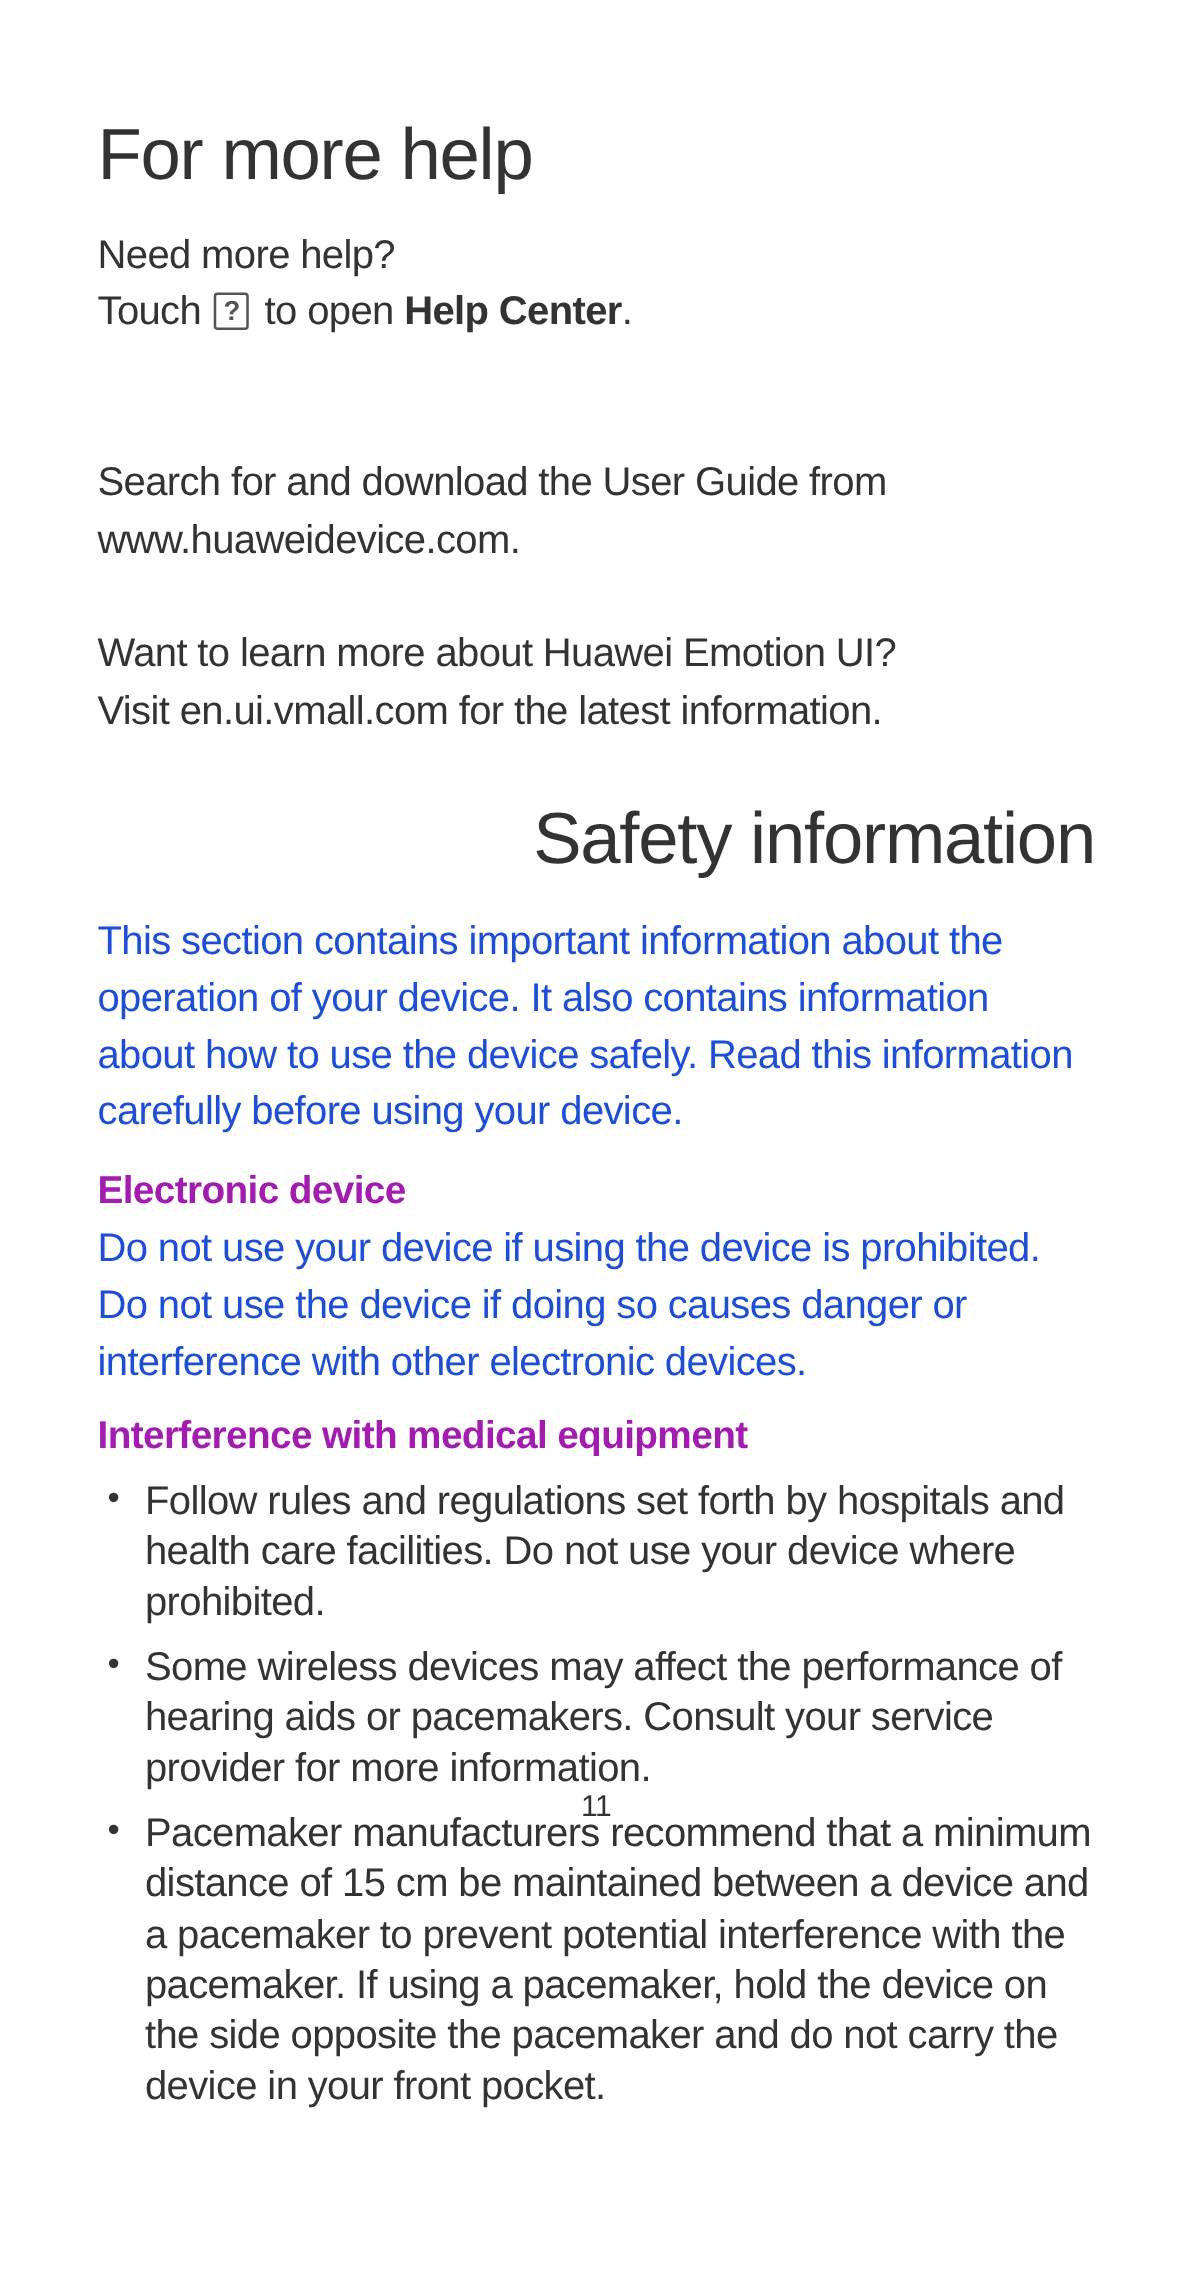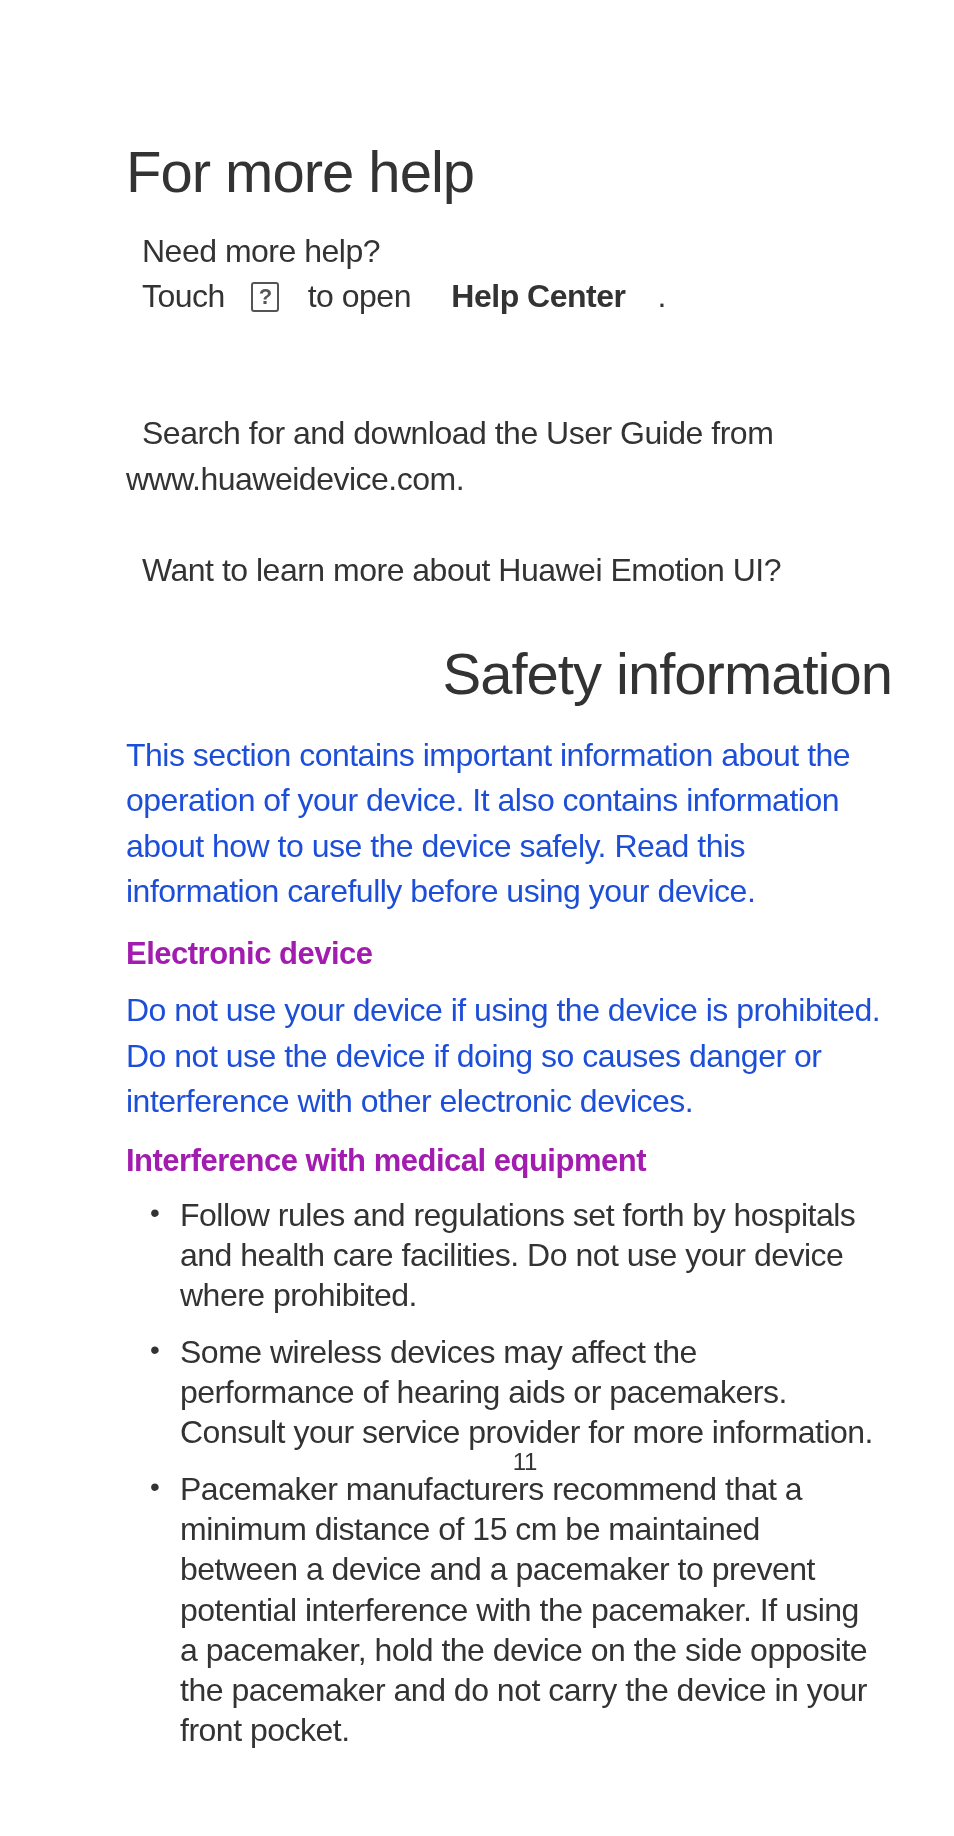--- a/index.html
+++ b/index.html
@@ -1,15 +1,15 @@
 <!DOCTYPE html>
 <html><head>
   <meta charset="utf-8">
   <style>
-    * { margin: 16px; padding: 0; box-sizing: border-box; }
+    * { margin: 0; padding: 0; box-sizing: border-box; }
     body {
       width: 954px;
       height: 1836px;
       background: #fff;
       font-family: Arial, Helvetica, sans-serif;
       color: #333333;
       padding: 90px 78px 40px 78px;
       position: relative;
       letter-spacing: -0.3px;
     }
@@ -109,20 +109,21 @@
   <span>Touch </span><span class="help-icon"></span><span> to open </span><span class="bold">Help Center</span><span>.</span>
 </div>
 
 <div class="para tight">
   <br>
   <span>Search for and download the User Guide from www.huaweidevice.com.</span>
 </div>
 
 <div class="para">
   <span>Want to learn more about Huawei Emotion UI?</span><br>
+  <span>Visit en.ui.vmall.com for the latest information.</span>
 </div>
 
 <h1 class="h1-safety">Safety information</h1>
 
 <div class="body safety-intro">This section contains important information about the operation of your device. It also contains information about how to use the device safely. Read this information carefully before using your device.</div>
 
 <div class="subhead">Electronic device</div>
 <div class="body">Do not use your device if using the device is prohibited. Do not use the device if doing so causes danger or interference with other electronic devices.</div>
 
 <div class="subhead">Interference with medical equipment</div>

